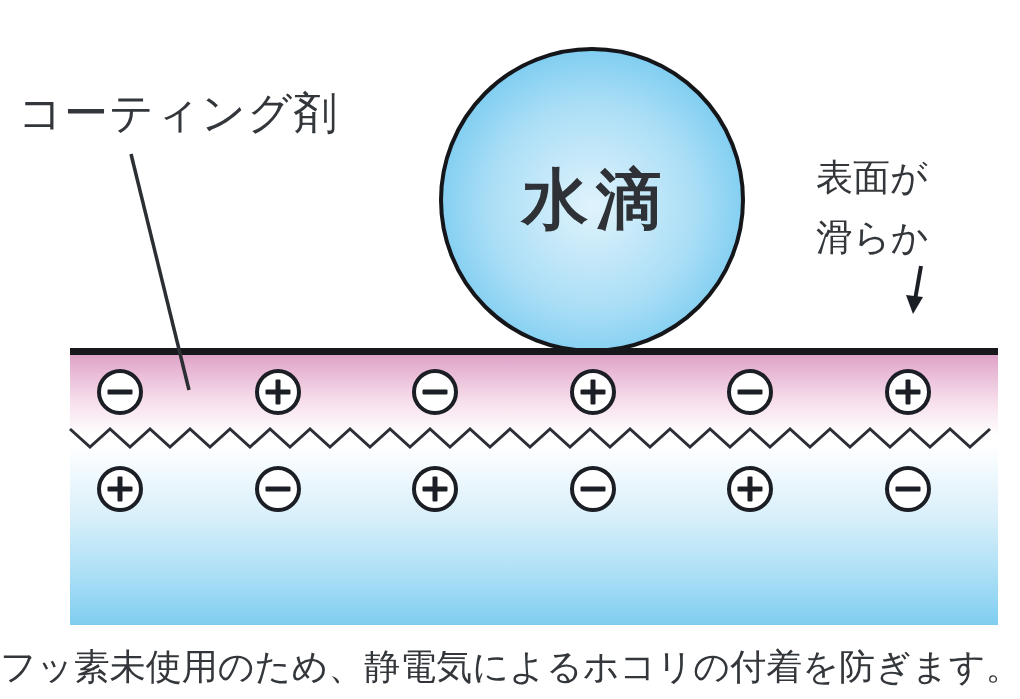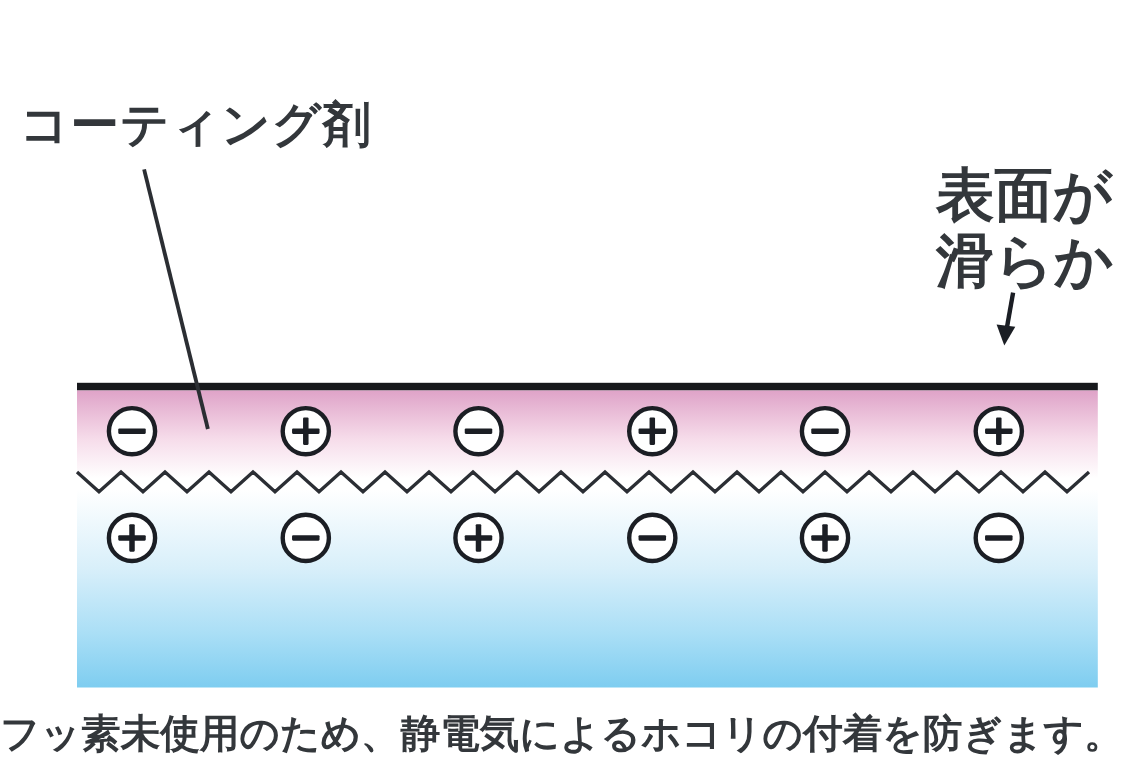--- a/index.html
+++ b/index.html
@@ -4,32 +4,32 @@
 <style>
   html,body{margin:0;padding:0;background:#ffffff;}
   #canvas{
     position:relative;
     width:1020px;height:699px;
     background:#ffffff;
     overflow:hidden;
     font-family:"Liberation Sans","DejaVu Sans",sans-serif;
     color:var(--text,#33373b);
   }
-  .jp{font-weight:bold;color:var(--text,#33373b);}
+  .jp{font-weight:normal;color:var(--text,#33373b);}
 
   
   #coating-label{
     position:absolute;left:18px;top:84px;
     font-size:44px;letter-spacing:1px;white-space:nowrap;
   }
 
   
   #smooth-label{
-    position:absolute;left:851px;top:148px;
-    font-size:53px;line-height:60px;white-space:nowrap;
+    position:absolute;left:816px;top:148px;
+    font-size:37px;line-height:60px;white-space:nowrap;
   }
 
   
   #droplet{
     position:absolute;left:439px;top:47px;
     width:306px;height:306px;box-sizing:border-box;
     border:4px solid #14161a;border-radius:50%;
     background:radial-gradient(circle at 50% 52%,
       var(--droplet-center,#e0f3fc) 0%,
       #aadef6 48%,
@@ -85,20 +85,23 @@
     text-align:right;font-size:36px;letter-spacing:0px;white-space:nowrap;
   }
 </style>
 </head>
 <body>
 
 <div id="canvas">
 
   <div id="coating-label" class="jp">コーティング剤</div>
 
+  <div id="droplet">
+    <span id="droplet-text">水滴</span>
+  </div>
 
   <div id="smooth-label" class="jp">
     <div>表面が</div>
     <div>滑らか</div>
   </div>
 
   <div id="surface-line"></div>
   <div id="coating-layer"></div>
   <div id="base-layer"></div>
 

